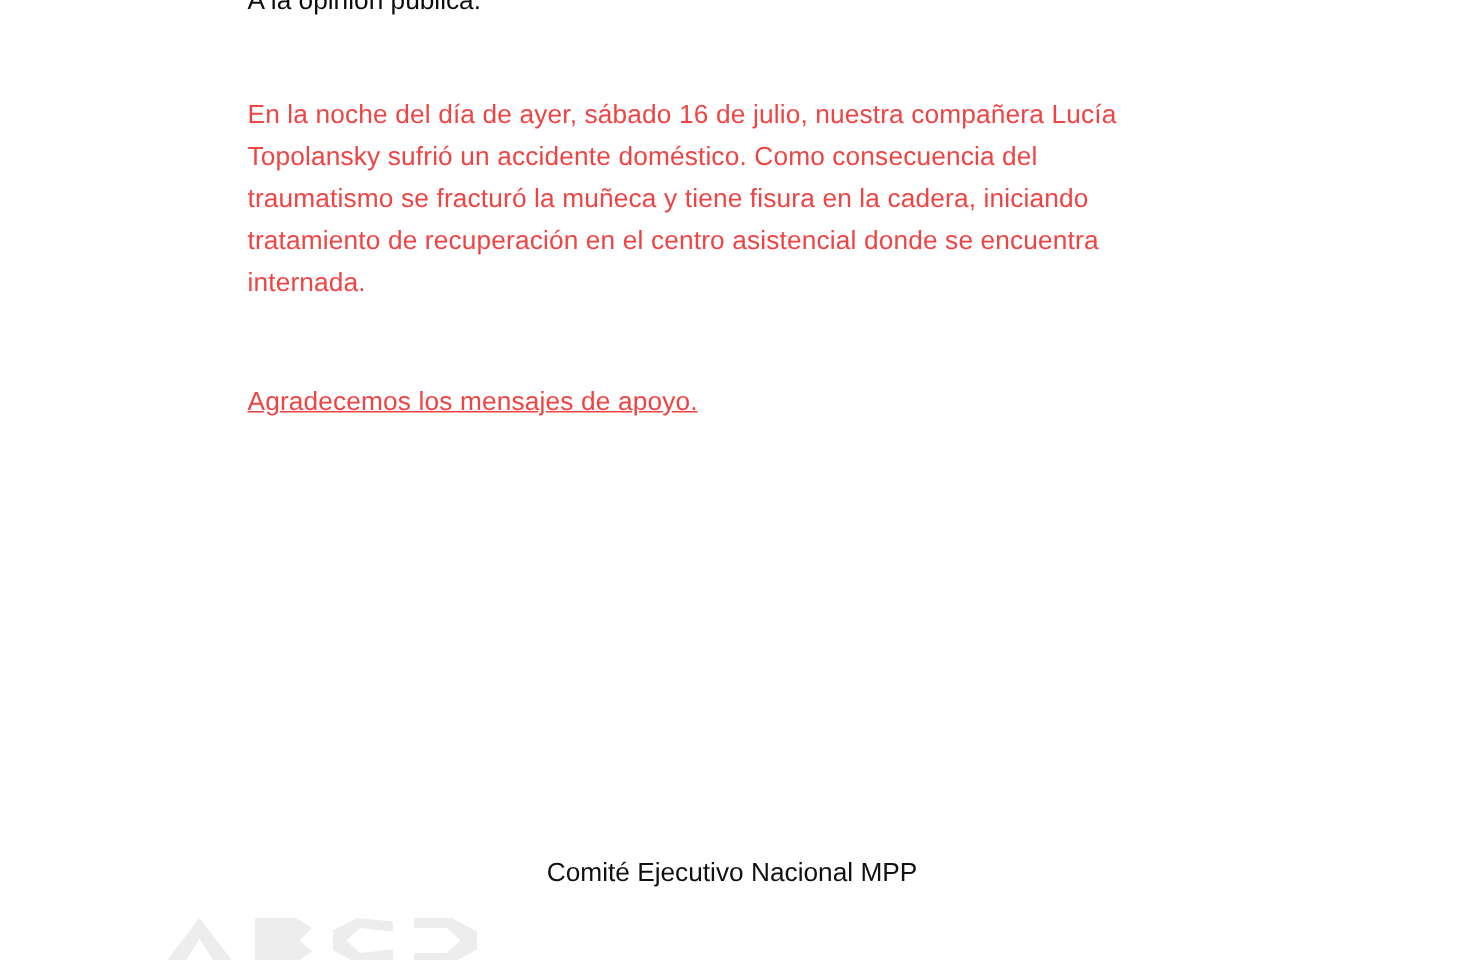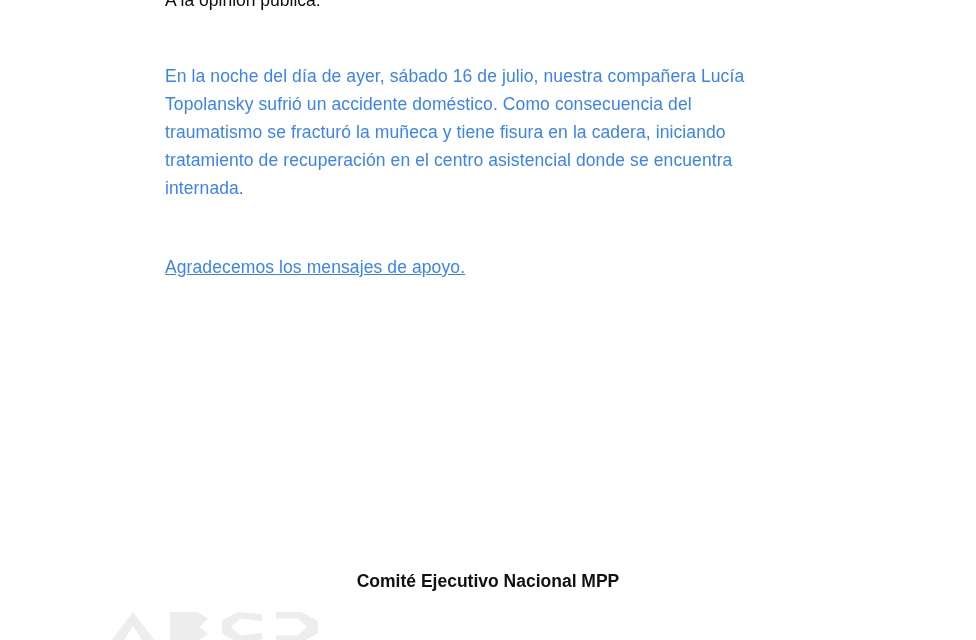--- a/index.html
+++ b/index.html
@@ -34,21 +34,21 @@
     
     position: absolute;
     top: -14px;
     left: 0;
     white-space: nowrap;
   }
   .para {
     font-size: 17.5px;
     line-height: 28px;
     margin: 0;
-    color: #3b82f6;
+    color: #ef4444;
     letter-spacing: 0.1px;
   }
   .para-main {
     position: absolute;
     top: 62px;
     left: 0;
     width: 628px;
   }
   .para-thanks {
     position: absolute;
@@ -58,21 +58,21 @@
     text-decoration: underline;
   }
   .signature {
     position: absolute;
     top: 568px;
     left: 0;
     width: 976px;
     text-align: center;
     font-size: 17.5px;
     line-height: 26px;
-    font-weight: bold;
+    font-weight: normal;
     color: #111111;
   }
   .watermark {
     position: absolute;
     left: 110px;
     top: 612px;
     width: 340px;
     height: 30px;
     overflow: hidden;
     opacity: 0.12;

